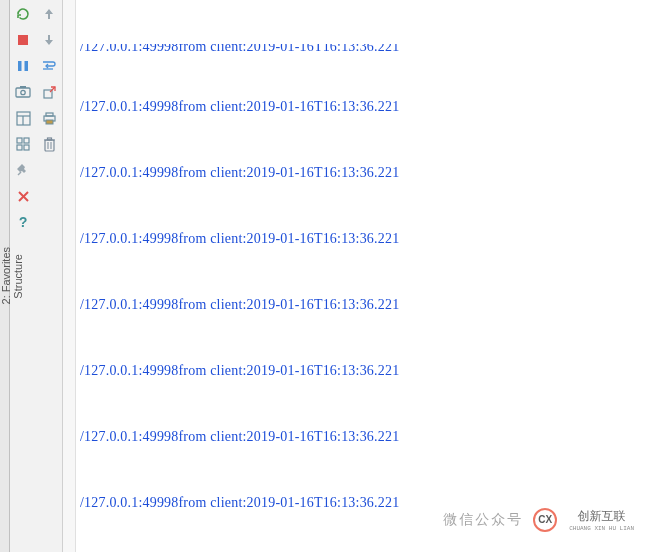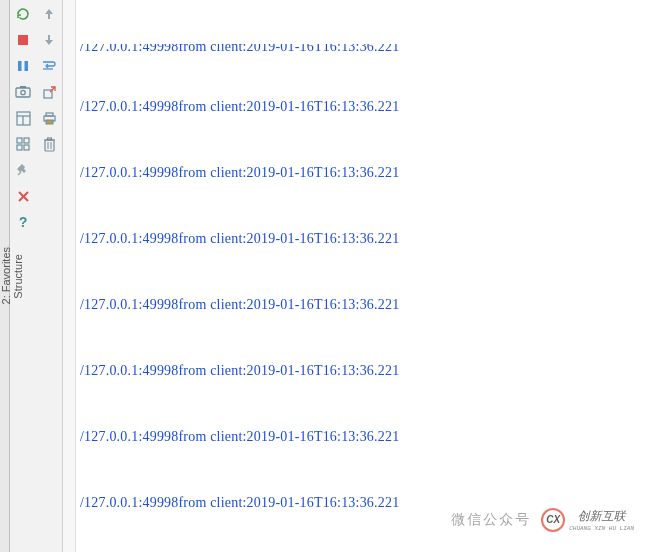--- a/index.html
+++ b/index.html
@@ -114,25 +114,24 @@
   }
   .wm-text {
     font-family: "Microsoft YaHei", sans-serif;
     font-size: 14px;
     color: #888;
     letter-spacing: 2px;
   }
   .wm-logo {
     display: flex;
     align-items: center;
-    gap: 4px;
+    gap: 12px;
     background: rgba(255,255,255,0.6);
     padding: 2px 4px;
     border-radius: 2px;
-    font-style: italic;
   }
   .wm-logo-ring {
     width: 20px;
     height: 20px;
     border: 2px solid #e9482f;
     border-radius: 50%;
     display: flex;
     align-items: center;
     justify-content: center;
     font-family: Arial, sans-serif;

